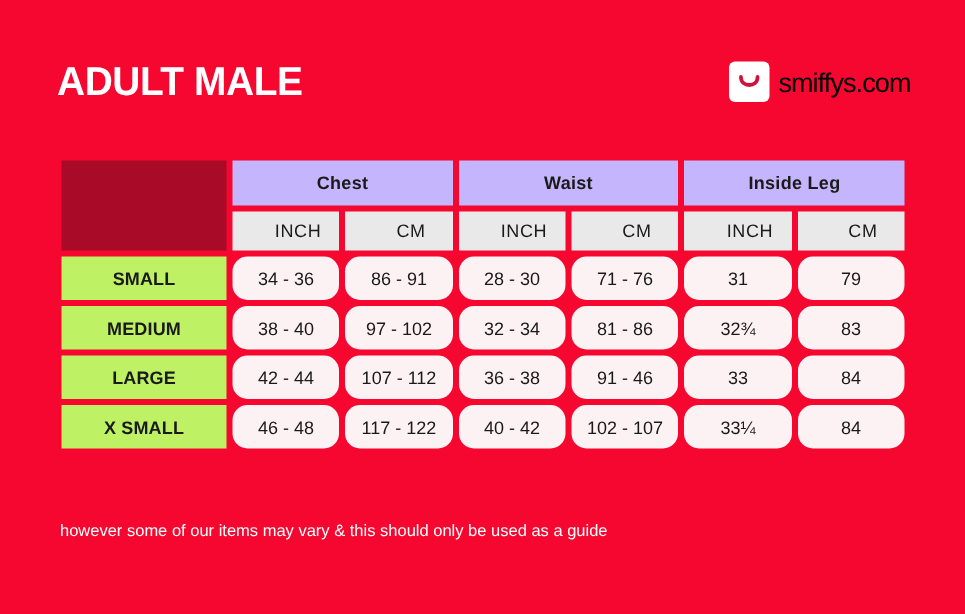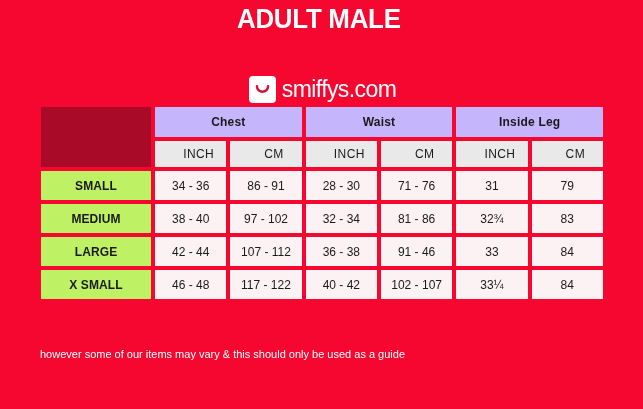--- a/index.html
+++ b/index.html
@@ -20,21 +20,20 @@
     position: absolute;
     left: 0;
     top: 0;
     width: 643px;
     height: 103px;
     display: flex;
     align-items: center;
     justify-content: space-between;
     box-sizing: border-box;
     padding: 0 36px 0 38px;
-    flex-direction: column;
   }
   .page-title {
     color: #ffffff;
     font-size: 27px;
     font-weight: bold;
     letter-spacing: -0.3px;
     line-height: 1;
     transform: scaleX(0.96);
     transform-origin: left center;
     margin-top: 6px;
@@ -50,22 +49,22 @@
     height: 27px;
     background: #ffffff;
     border-radius: 4px;
     display: flex;
     align-items: center;
     justify-content: center;
     flex: none;
   }
   .brand-mark svg { display: block; }
   .brand-text {
-    color: #ffffff;
-    font-size: 23px;
+    color: #000000;
+    font-size: 18px;
     font-weight: normal;
     letter-spacing: -0.6px;
     line-height: 1;
   }
 
   
   .size-table {
     position: absolute;
     left: 37px;
     top: 103px;
@@ -111,20 +110,21 @@
     font-size: 14px;
     text-align: left;
     padding-left: 10px;
     letter-spacing: 0.1px;
   }
   .cell-value {
     background: #fdf2f3;
     color: #141414;
     font-size: 12px;
     font-weight: normal;
+    border-radius: 10px;
   }
   tr.header-group td { height: 30px; }
   tr.header-unit td  { height: 26px; padding-left: 16px; }
   tr.data-row td     { height: 29px; }
 
   
   .footer-note {
     position: absolute;
     left: 40px;
     top: 347px;

